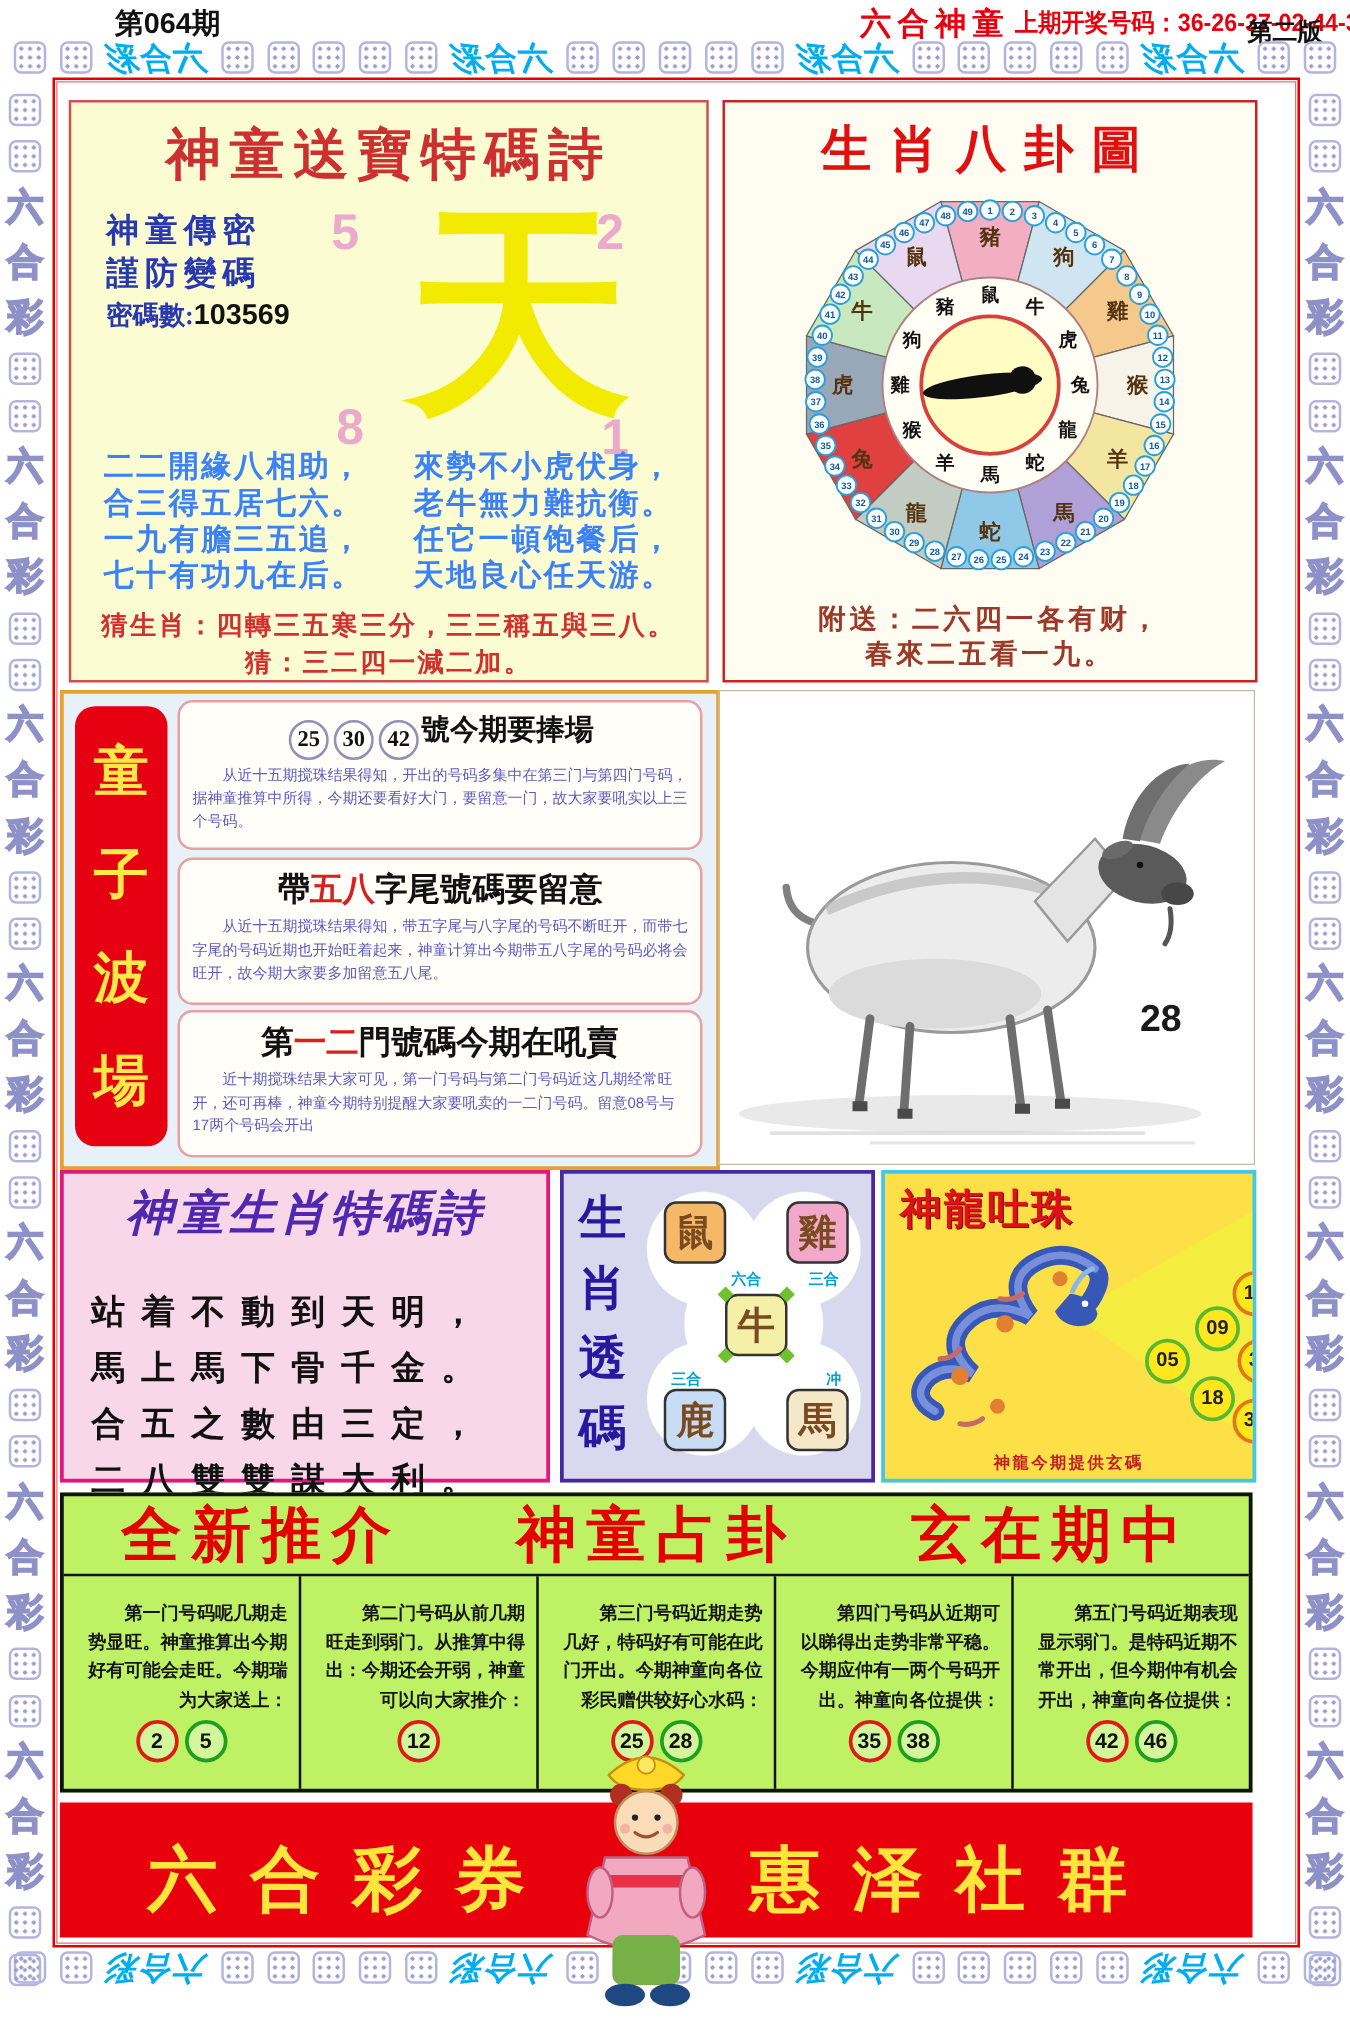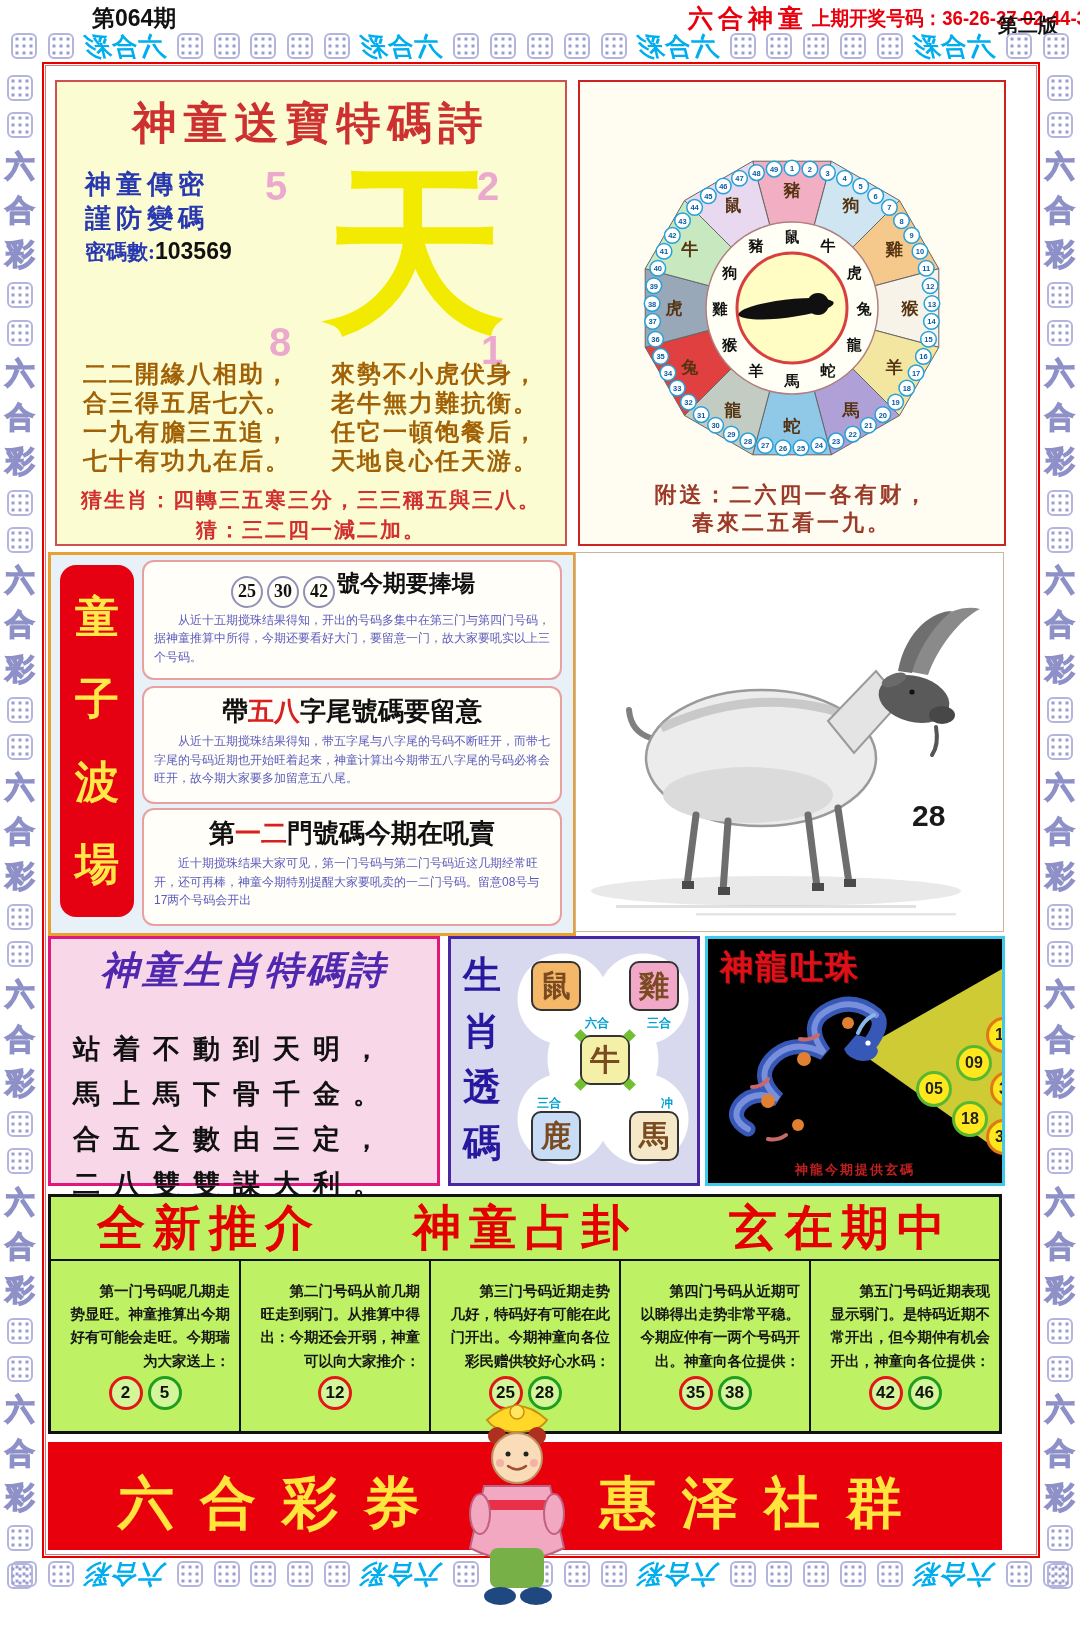--- a/index.html
+++ b/index.html
@@ -33,21 +33,21 @@
   
   .poem-box{left:55px;top:80px;width:508px;height:462px;background:#FCFCD2;border:2px solid #D05050;}
   .pb-title{left:0;right:0;top:12px;text-align:center;font-size:44px;font-weight:900;color:#CC3030;letter-spacing:7px;}
   .pb-sub{left:28px;top:86px;font-size:26px;font-weight:900;color:#2838B0;letter-spacing:5px;line-height:34px;}
   .pb-code{left:28px;top:156px;font-size:21px;font-weight:900;}
   .pb-code .lbl{color:#2838B0;} .pb-code .val{color:#111;font-size:23px;}
   .pb-big{left:238px;top:70px;width:240px;text-align:center;font-size:180px;font-weight:900;color:#F2EA00;line-height:200px;}
   .pb-corner{font-size:40px;font-weight:700;color:#ECA9CE;}
   .pb-c1{left:208px;top:82px;} .pb-c2{left:420px;top:82px;} .pb-c3{left:212px;top:238px;} .pb-c4{left:424px;top:246px;}
   .pb-poems{left:26px;top:278px;width:456px;display:flex;justify-content:space-between;}
-  .pb-col .line{font-size:24px;font-weight:700;color:#a16207;line-height:29px;letter-spacing:2px;}
+  .pb-col .line{font-size:24px;font-weight:700;color:#3b82f6;line-height:29px;letter-spacing:2px;}
   .pb-guess{left:0;right:0;text-align:center;font-size:21px;font-weight:900;color:#D03030;letter-spacing:2px;}
   .pb-g1{top:404px;} .pb-g2{top:434px;}
 
   
   .bagua-box{left:578px;top:80px;width:424px;height:462px;background:#FFFDF2;border:2px solid #CC2222;}
   .bg-title{left:0;right:0;top:10px;text-align:center;font-size:40px;font-weight:900;color:#E01010;letter-spacing:14px;}
   .bg-svg{left:2px;top:62px;}
   .bg-bonus{left:0;right:0;text-align:center;font-size:22px;font-weight:900;color:#9B3A28;letter-spacing:3px;}
   .bg-b1{top:398px;} .bg-b2{top:426px;}
 
@@ -88,21 +88,21 @@
          font-size:30px;font-weight:900;color:#7A4A20;box-sizing:border-box;}
   .zt-tl{left:80px;top:22px;background:#F5B868;} .zt-tr{left:178px;top:22px;background:#F2A8C8;}
   .zt-c {left:129px;top:96px;background:#F5F0A8;} .zt-bl{left:80px;top:172px;background:#C8DCF5;}
   .zt-br{left:178px;top:172px;background:#F5E8C8;}
   .zlabel{font-size:12px;font-weight:900;color:#00A0D0;}
   .zl-tl{left:86px;top:76px;margin-left:48px;} .zl-tr{left:196px;top:76px;} .zl-bl{left:86px;top:156px;} .zl-br{left:210px;top:156px;}
   .gdiamond{width:9px;height:9px;background:#70C030;transform:rotate(45deg);}
   .gd1{left:125px;top:92px;} .gd2{left:174px;top:92px;} .gd3{left:125px;top:141px;} .gd4{left:174px;top:141px;}
 
   
-  .dragon-box{left:705px;top:936px;width:300px;height:250px;background:#000000;border:3px solid #40C8E8;box-sizing:border-box;overflow:hidden;}
+  .dragon-box{left:705px;top:936px;width:300px;height:250px;background:#fde047;border:3px solid #40C8E8;box-sizing:border-box;overflow:hidden;}
   .dr-title{left:12px;top:6px;font-size:33px;font-weight:900;color:#E01018;letter-spacing:2px;text-shadow:1px 1px 0 #801010;}
   .dr-caption{left:0;right:0;top:222px;text-align:center;font-size:13px;font-weight:900;color:#C02020;letter-spacing:2px;}
   .ball{position:absolute;width:36px;height:36px;border-radius:50%;background:#FFE71E;border:3px solid #58B830;
         display:flex;align-items:center;justify-content:center;font-size:16px;font-weight:900;color:#222;box-sizing:border-box;}
   .ball.orange{border-color:#E07818;}
 
   
   .bottom-box{left:48px;top:1194px;width:954px;height:240px;background:#bef264;border:3px solid #111;box-sizing:border-box;
               display:flex;flex-direction:column;}
   .bt-header{display:flex;justify-content:space-around;align-items:center;height:62px;border-bottom:2px solid #111;}
@@ -289,20 +289,21 @@
           <div class="line">老牛無力難抗衡。</div>
           <div class="line">任它一頓饱餐后，</div>
           <div class="line">天地良心任天游。</div>
         </div>
     </div>
     <div class="abs pb-guess pb-g1 serif">猜生肖：四轉三五寒三分，三三稱五與三八。</div>
     <div class="abs pb-guess pb-g2 serif">猜：三二四一減二加。</div>
   </div>
 
   <div class="abs bagua-box">
+    <div class="abs bg-title">生肖八卦圖</div>
     <svg id="wheel" class="abs bg-svg" width="420" height="325" viewBox="0 0 420 325">
         <polygon points="170.7,17.2 249.3,17.2 232.3,80.9 187.7,80.9" fill="#F2AEC2" stroke="#666" stroke-width="1"></polygon>
         <text x="210" y="46" text-anchor="middle" dominant-baseline="central" font-size="17" font-weight="bold" fill="#553311">豬</text>
         <polygon points="249.3,17.2 317.5,56.5 270.8,103.2 232.3,80.9" fill="#CFE6F2" stroke="#666" stroke-width="1"></polygon>
         <text x="269" y="61.80900235343624" text-anchor="middle" dominant-baseline="central" font-size="17" font-weight="bold" fill="#553311">狗</text>
         <polygon points="317.5,56.5 356.8,124.7 293.1,141.7 270.8,103.2" fill="#F5C98C" stroke="#666" stroke-width="1"></polygon>
         <text x="312.1909976465638" y="105" text-anchor="middle" dominant-baseline="central" font-size="17" font-weight="bold" fill="#553311">雞</text>
         <polygon points="356.8,124.7 356.8,203.3 293.1,186.3 293.1,141.7" fill="#F7F3E8" stroke="#666" stroke-width="1"></polygon>
         <text x="328" y="164" text-anchor="middle" dominant-baseline="central" font-size="17" font-weight="bold" fill="#553311">猴</text>
         <polygon points="356.8,203.3 317.5,271.5 270.8,224.8 293.1,186.3" fill="#F2E6A0" stroke="#666" stroke-width="1"></polygon>

